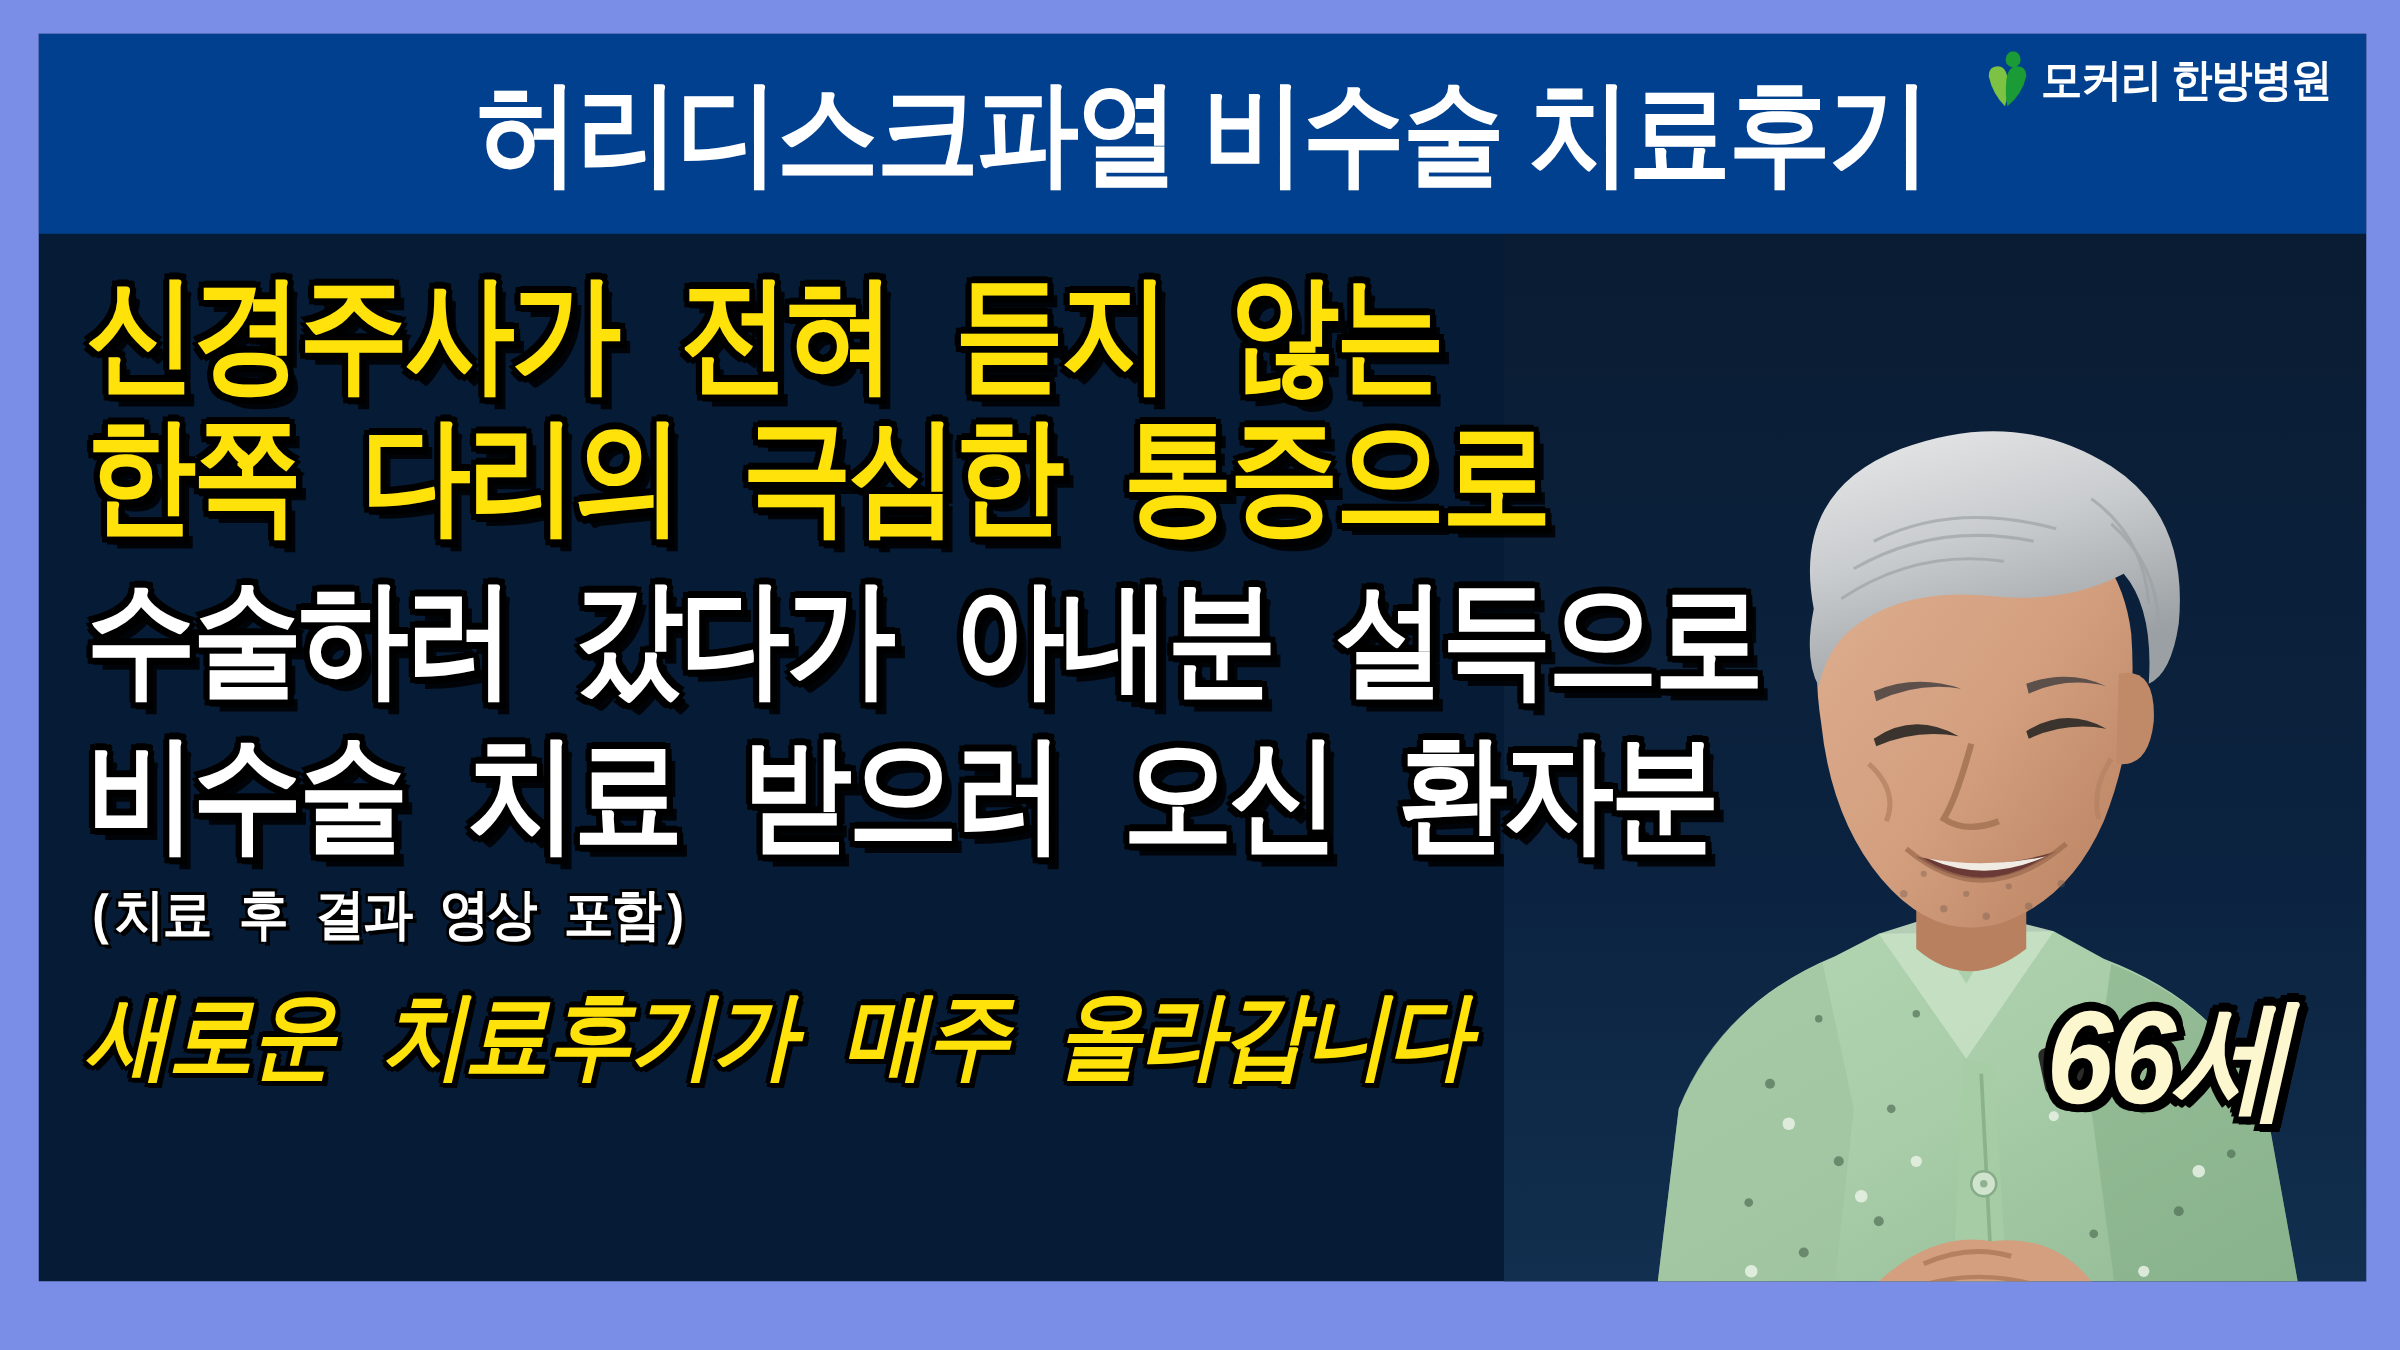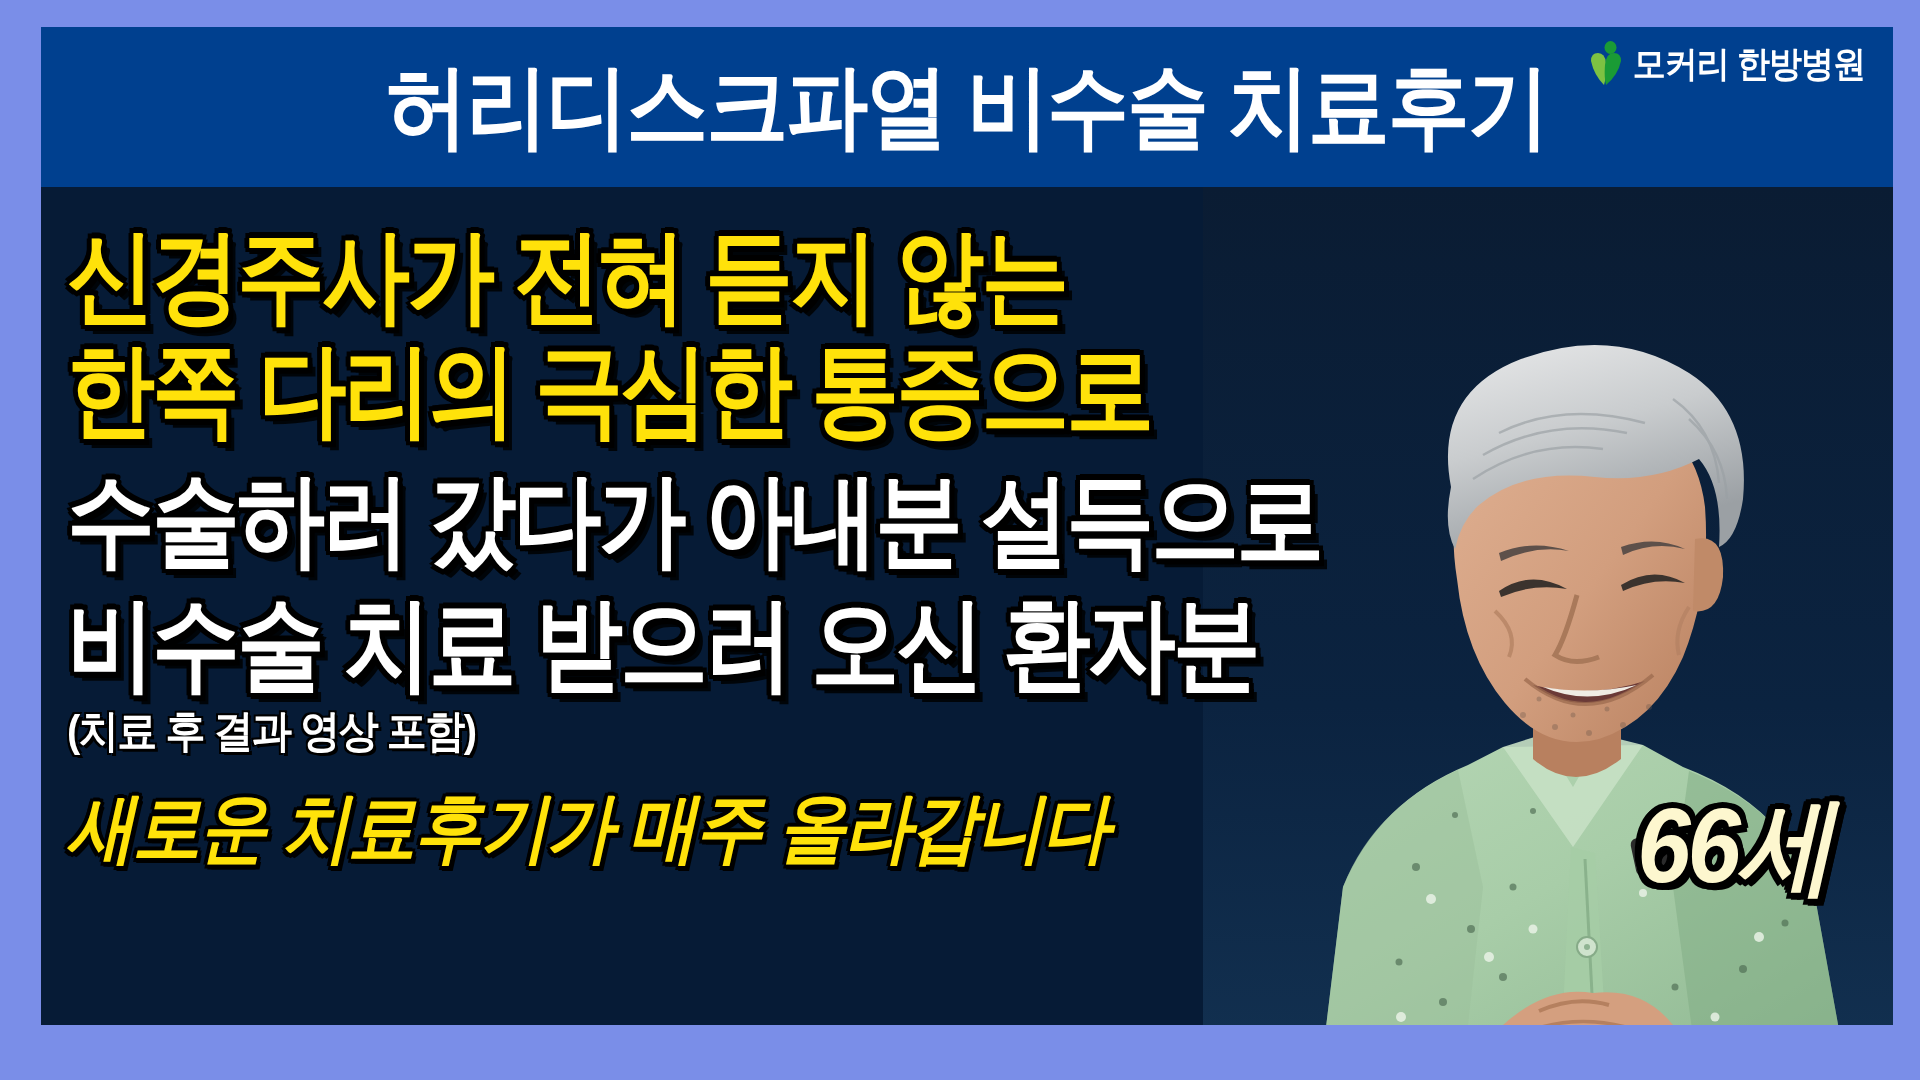--- a/index.html
+++ b/index.html
@@ -5,21 +5,21 @@
   html,body{margin:0;padding:0;}
   body{
     width:1920px;height:1080px;overflow:hidden;
     font-family:"Liberation Sans","DejaVu Sans",sans-serif;
     background:#7a8ee8;
   }
   .thumb{
     position:relative;width:1920px;height:1080px;
     background:#7a8ee8;
     box-sizing:border-box;
-    padding:27px 27px 55px 41px;
+    padding:27px 27px 55px 31px;
   }
   .inner{
     position:relative;width:100%;height:100%;
     background:#061b36;
     overflow:hidden;
   }
 
   
   .titlebar{
     position:absolute;left:0;top:0;width:100%;height:160px;
@@ -53,23 +53,24 @@
   }
   .logo-mark{width:36px;height:46px;display:block;}
   .logo-text{
     color:#ffffff;font-size:33px;font-weight:bold;
     letter-spacing:-1px;white-space:nowrap;
     transform:scaleY(1.08);
   }
 
   
   .copy{
-    position:absolute;left:26px;top:168px;
+    position:absolute;left:38px;top:168px;
     z-index:5;
     width:1320px;
+    font-family:Liberation Mono, monospace;
   }
   .line{
     white-space:nowrap;
     font-weight:bold;
     line-height:1.0;
     letter-spacing:-3px;
   }
   .ln-yellow{
     color:#ffe20a;
     font-size:88px;

